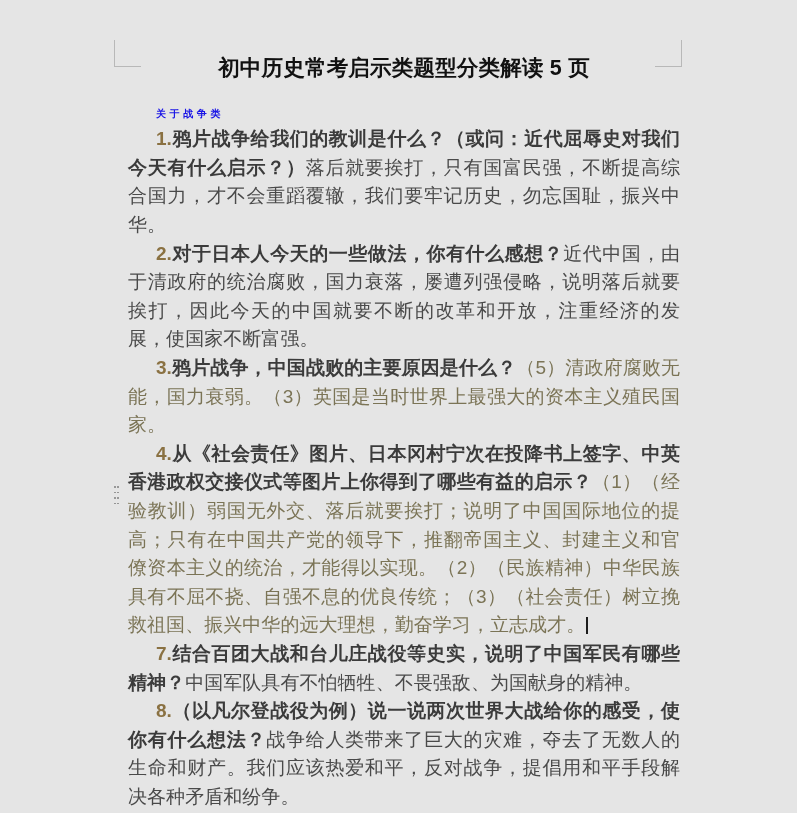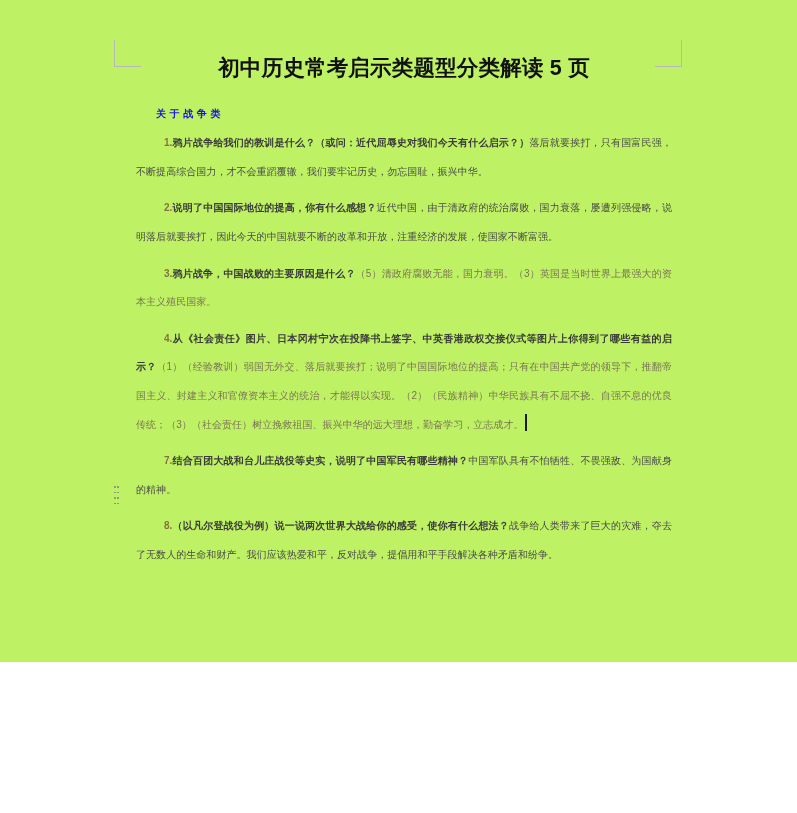--- a/index.html
+++ b/index.html
@@ -11,22 +11,22 @@
     width: 797px;
     height: 813px;
     overflow: hidden;
     font-family: "Liberation Sans", "DejaVu Sans", sans-serif;
     -webkit-font-smoothing: none;
   }
 
   .page {
     position: relative;
     width: 797px;
-    height: 662px;
-    background: #bef264;
+    height: 813px;
+    background: #e5e5e5;
   }
 
   
   .crop-mark {
     position: absolute;
     width: 26px;
     height: 26px;
     pointer-events: none;
   }
   .crop-tl {
@@ -84,22 +84,22 @@
   .section-heading {
     font-size: 10px;
     font-weight: bold;
     color: #1a15e6;
     letter-spacing: 3.6px;
     margin: 22px 0 4px 28px;
     line-height: 1.5;
   }
 
   p.para {
-    margin: 8px;
-    font-size: 10px;
+    margin: 0;
+    font-size: 19px;
     line-height: 28.6px;
     color: #4a4a4a;
     text-align: justify;
     text-justify: inter-ideograph;
     text-indent: 28px;
     letter-spacing: 0.05px;
     word-break: break-all;
   }
 
   
@@ -158,21 +158,21 @@
 
     <h1 class="doc-title">初中历史常考启示类题型分类解读 5 页</h1>
 
     <div class="section-heading">关于战争类</div>
 
     <p class="para">
       <span class="num">1.</span><span class="q">鸦片战争给我们的教训是什么？（或问：近代屈辱史对我们今天有什么启示？）</span><span class="a">落后就要挨打，只有国富民强，不断提高综合国力，才不会重蹈覆辙，我们要牢记历史，勿忘国耻，振兴中华。</span>
     </p>
 
     <p class="para">
-      <span class="num">2.</span><span class="q">说明了中国国际地位的提高，你有什么感想？</span><span class="a">近代中国，由于清政府的统治腐败，国力衰落，屡遭列强侵略，说明落后就要挨打，因此今天的中国就要不断的改革和开放，注重经济的发展，使国家不断富强。</span>
+      <span class="num">2.</span><span class="q">对于日本人今天的一些做法，你有什么感想？</span><span class="a">近代中国，由于清政府的统治腐败，国力衰落，屡遭列强侵略，说明落后就要挨打，因此今天的中国就要不断的改革和开放，注重经济的发展，使国家不断富强。</span>
     </p>
 
     <p class="para">
       <span class="num">3.</span><span class="q">鸦片战争，中国战败的主要原因是什么？</span><span class="a enum">（5）清政府腐败无能，国力衰弱。</span><span class="a enum">（3）英国是当时世界上最强大的资本主义殖民国家。</span>
     </p>
 
     <p class="para">
       <span class="num">4.</span><span class="q">从《社会责任》图片、日本冈村宁次在投降书上签字、中英香港政权交接仪式等图片上你得到了哪些有益的启示？</span><span class="a enum">（1）（经验教训）弱国无外交、落后就要挨打；说明了中国国际地位的提高；只有在中国共产党的领导下，推翻帝国主义、封建主义和官僚资本主义的统治，才能得以实现。</span><span class="a enum">（2）（民族精神）中华民族具有不屈不挠、自强不息的优良传统；</span><span class="a enum">（3）（社会责任）树立挽救祖国、振兴中华的远大理想，勤奋学习，立志成才。</span><span class="caret"></span>
     </p>
 

